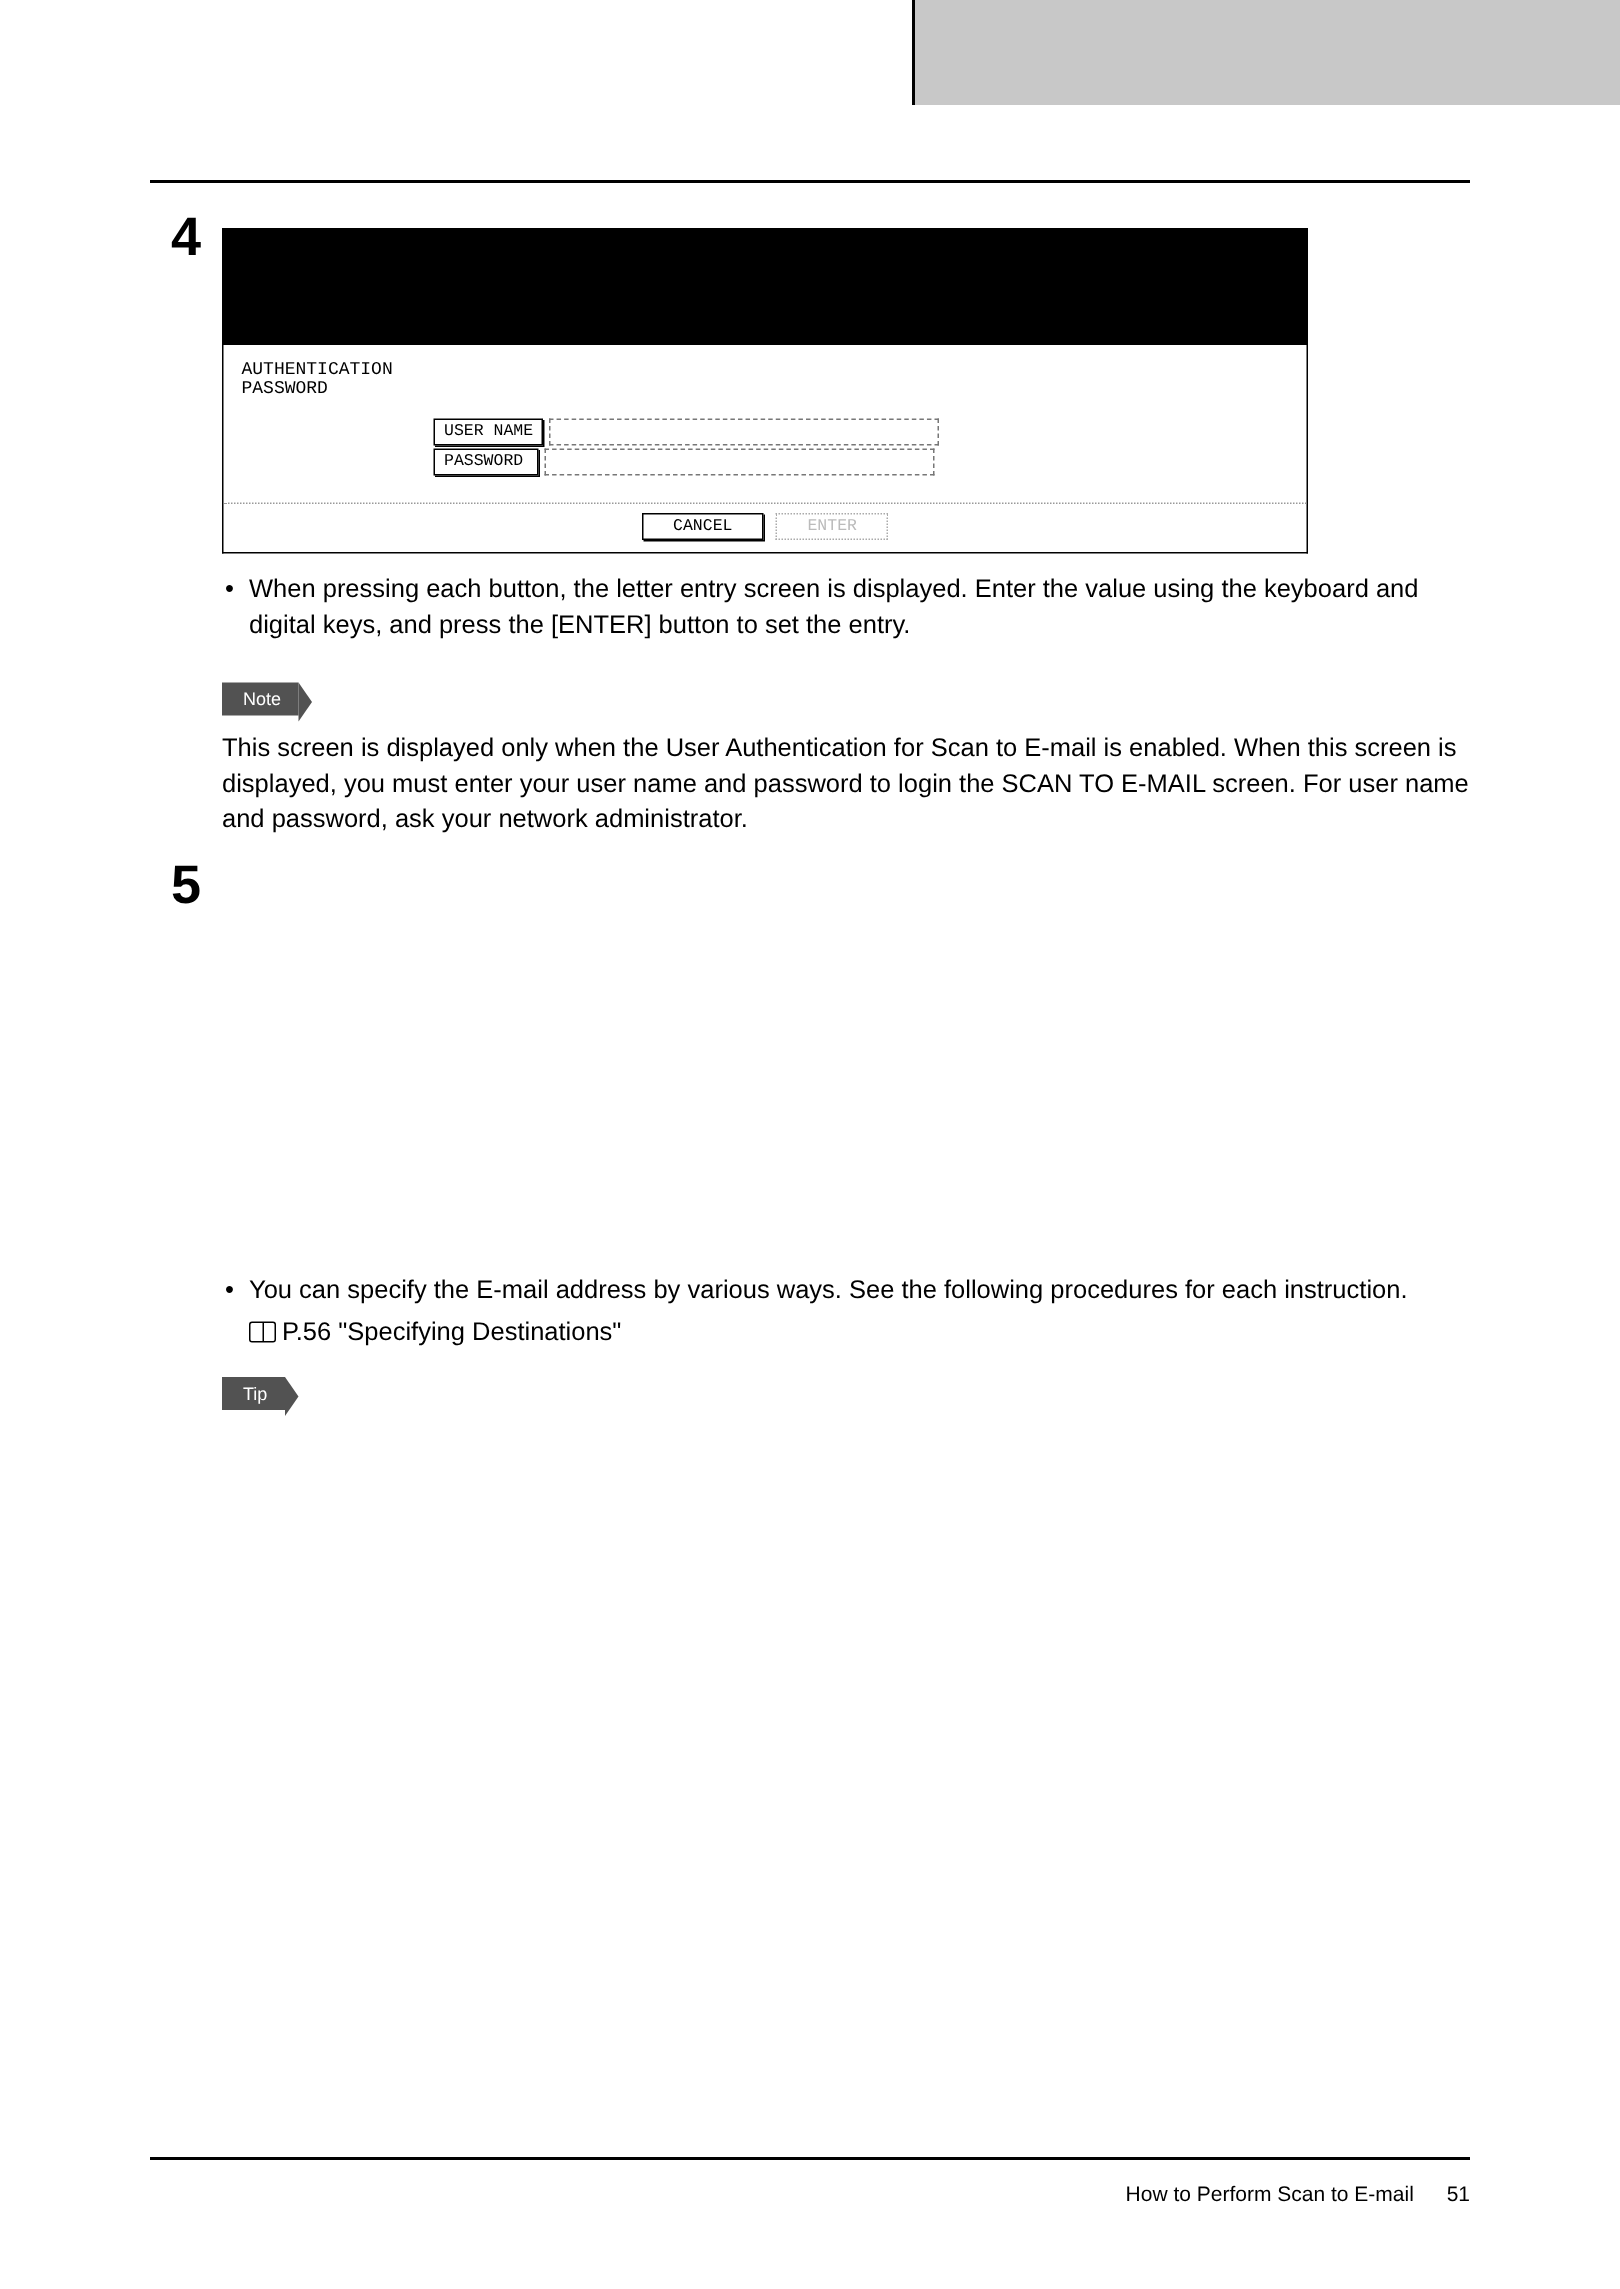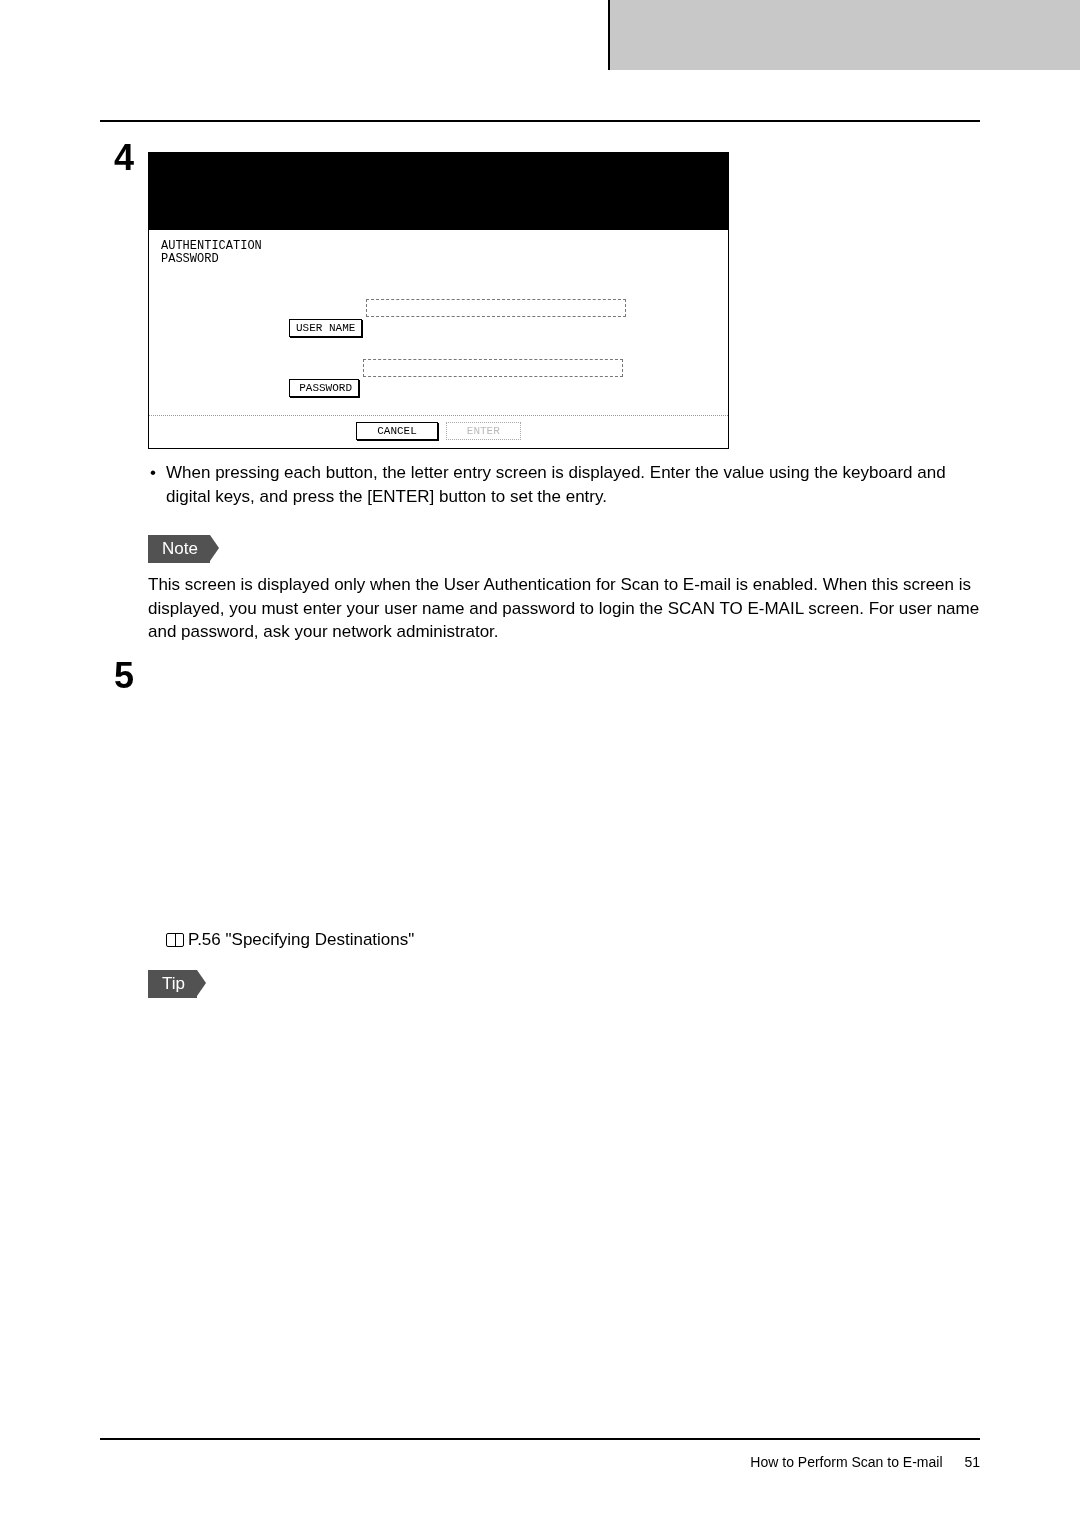--- a/index.html
+++ b/index.html
@@ -56,21 +56,21 @@
   }
   .step-heading {
     font-size: 21px;
     font-weight: bold;
     line-height: 1.35;
     margin-bottom: 8px;
   }
   .screenshot {
     margin-top: 12px;
     margin-bottom: 12px;
-    width: 581px;
+    width: 724px;
   }
   .screenshot-black {
     height: 78px;
     background: #000;
     border: 1px solid #000;
   }
   .screenshot-white {
     border: 1px solid #000;
     border-top: none;
     background: #fff;
@@ -107,23 +107,22 @@
     gap: 4px;
     margin-top: 2px;
   }
   .field-btn {
     font-family: "Courier New", monospace;
     font-size: 11px;
     border: 1.5px solid #000;
     box-shadow: 1px 1px 0 #000;
     padding: 2px 6px;
     min-width: 70px;
-    text-align: right;
+    text-align: left;
     background: #fff;
-    margin-top: 40px;
   }
   .field-input {
     border: 1px dashed #777;
     height: 18px;
     width: 260px;
   }
   .screenshot-bottombar {
     border-top: 1px dotted #999;
     display: flex;
     justify-content: center;
@@ -160,21 +159,21 @@
   .bullet-list li::before {
     content: "•";
     position: absolute;
     left: -16px;
     top: 0;
   }
   .badge {
     display: inline-block;
     background: #525252;
     color: #fff;
-    font-size: 17px;
+    font-size: 12px;
     padding: 4px 12px 4px 14px;
     margin-top: 20px;
     margin-bottom: 10px;
     position: relative;
   }
   .badge::after {
     content: "";
     position: absolute;
     right: -9px;
     top: 0;
@@ -279,20 +278,23 @@
       <div class="para">This screen is displayed only when the User Authentication for Scan to E-mail is enabled.  When this screen is displayed, you must enter your user name and password to login the SCAN TO E-MAIL screen.  For user name and password, ask your network administrator.</div>
     </div>
   </div>
 
   <div class="step" style="margin-top:14px;">
     <div class="step-num">5</div>
     <div class="step-body">
 
       <div class="gap-block"></div>
 
+      <ul class="bullet-list">
+        <li>You can specify the E-mail address by various ways.  See the following procedures for each instruction.</li>
+      </ul>
       <div class="ref-line">
         <span class="book-icon"></span><span>P.56 "Specifying Destinations"</span>
       </div>
 
       <div class="badge">Tip</div>
     </div>
   </div>
 </div>
 
 <div class="footer">

